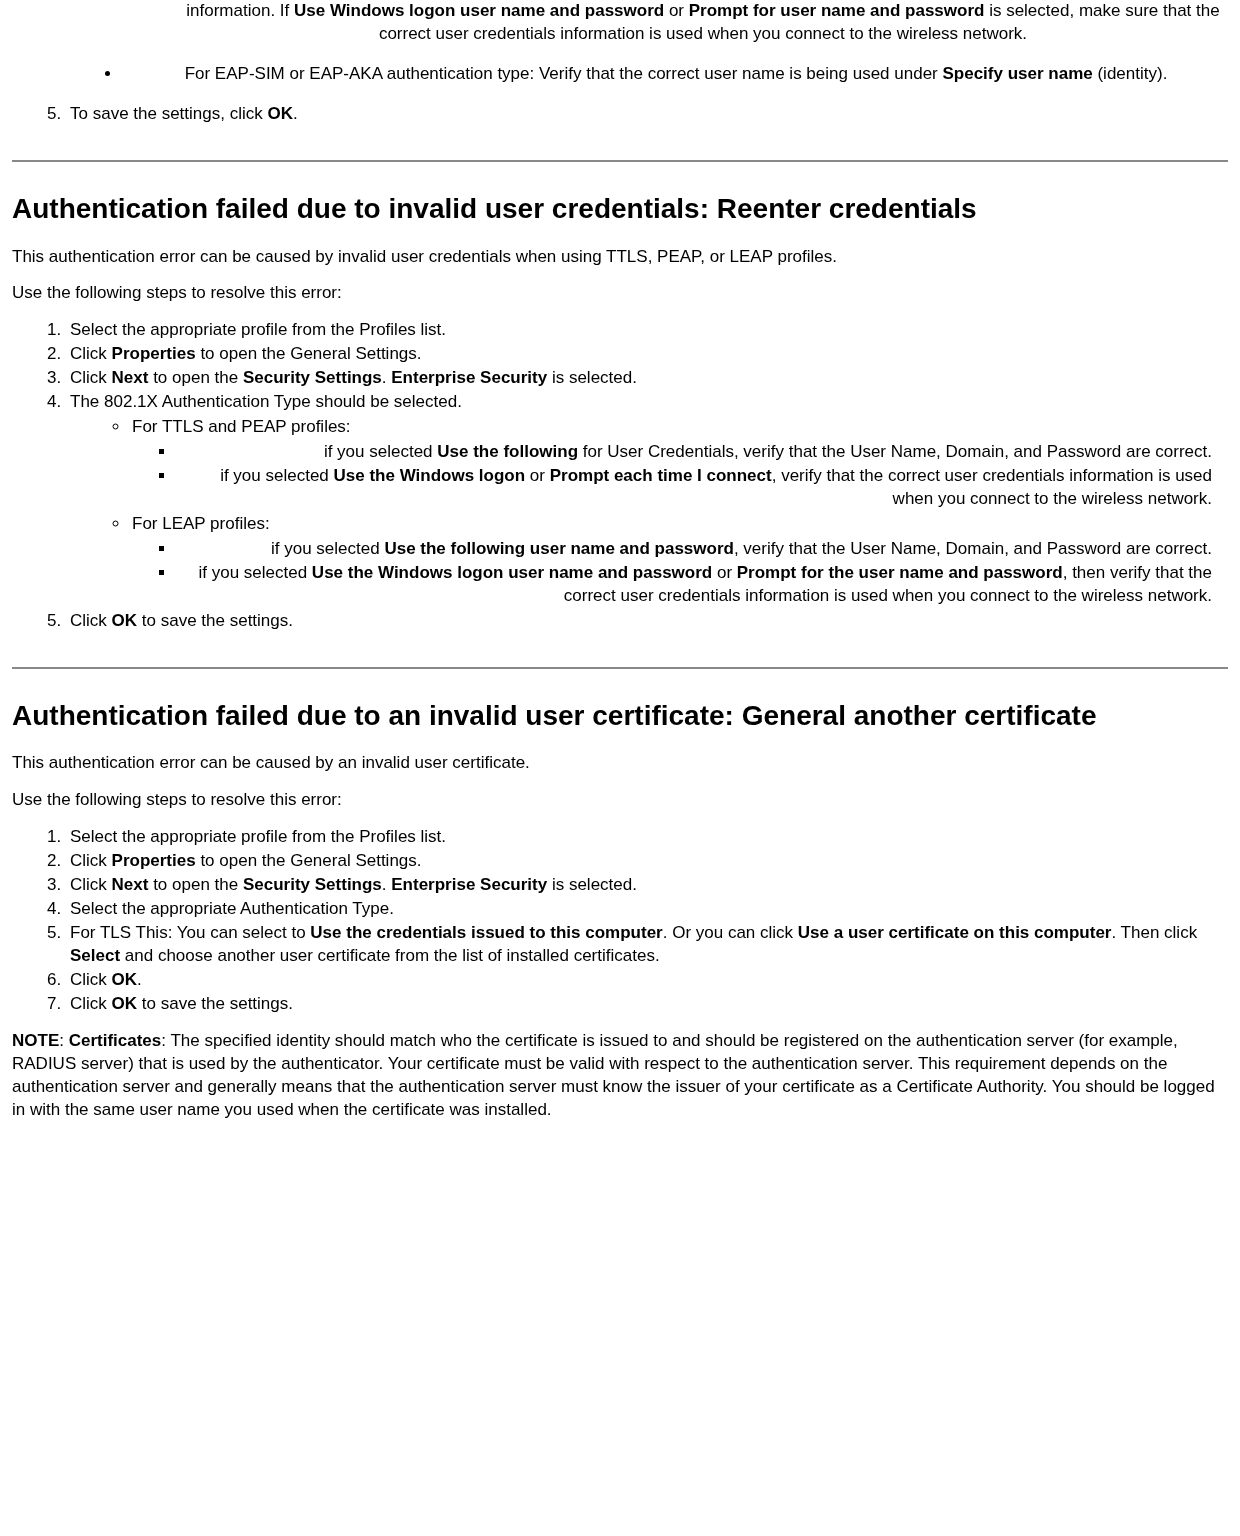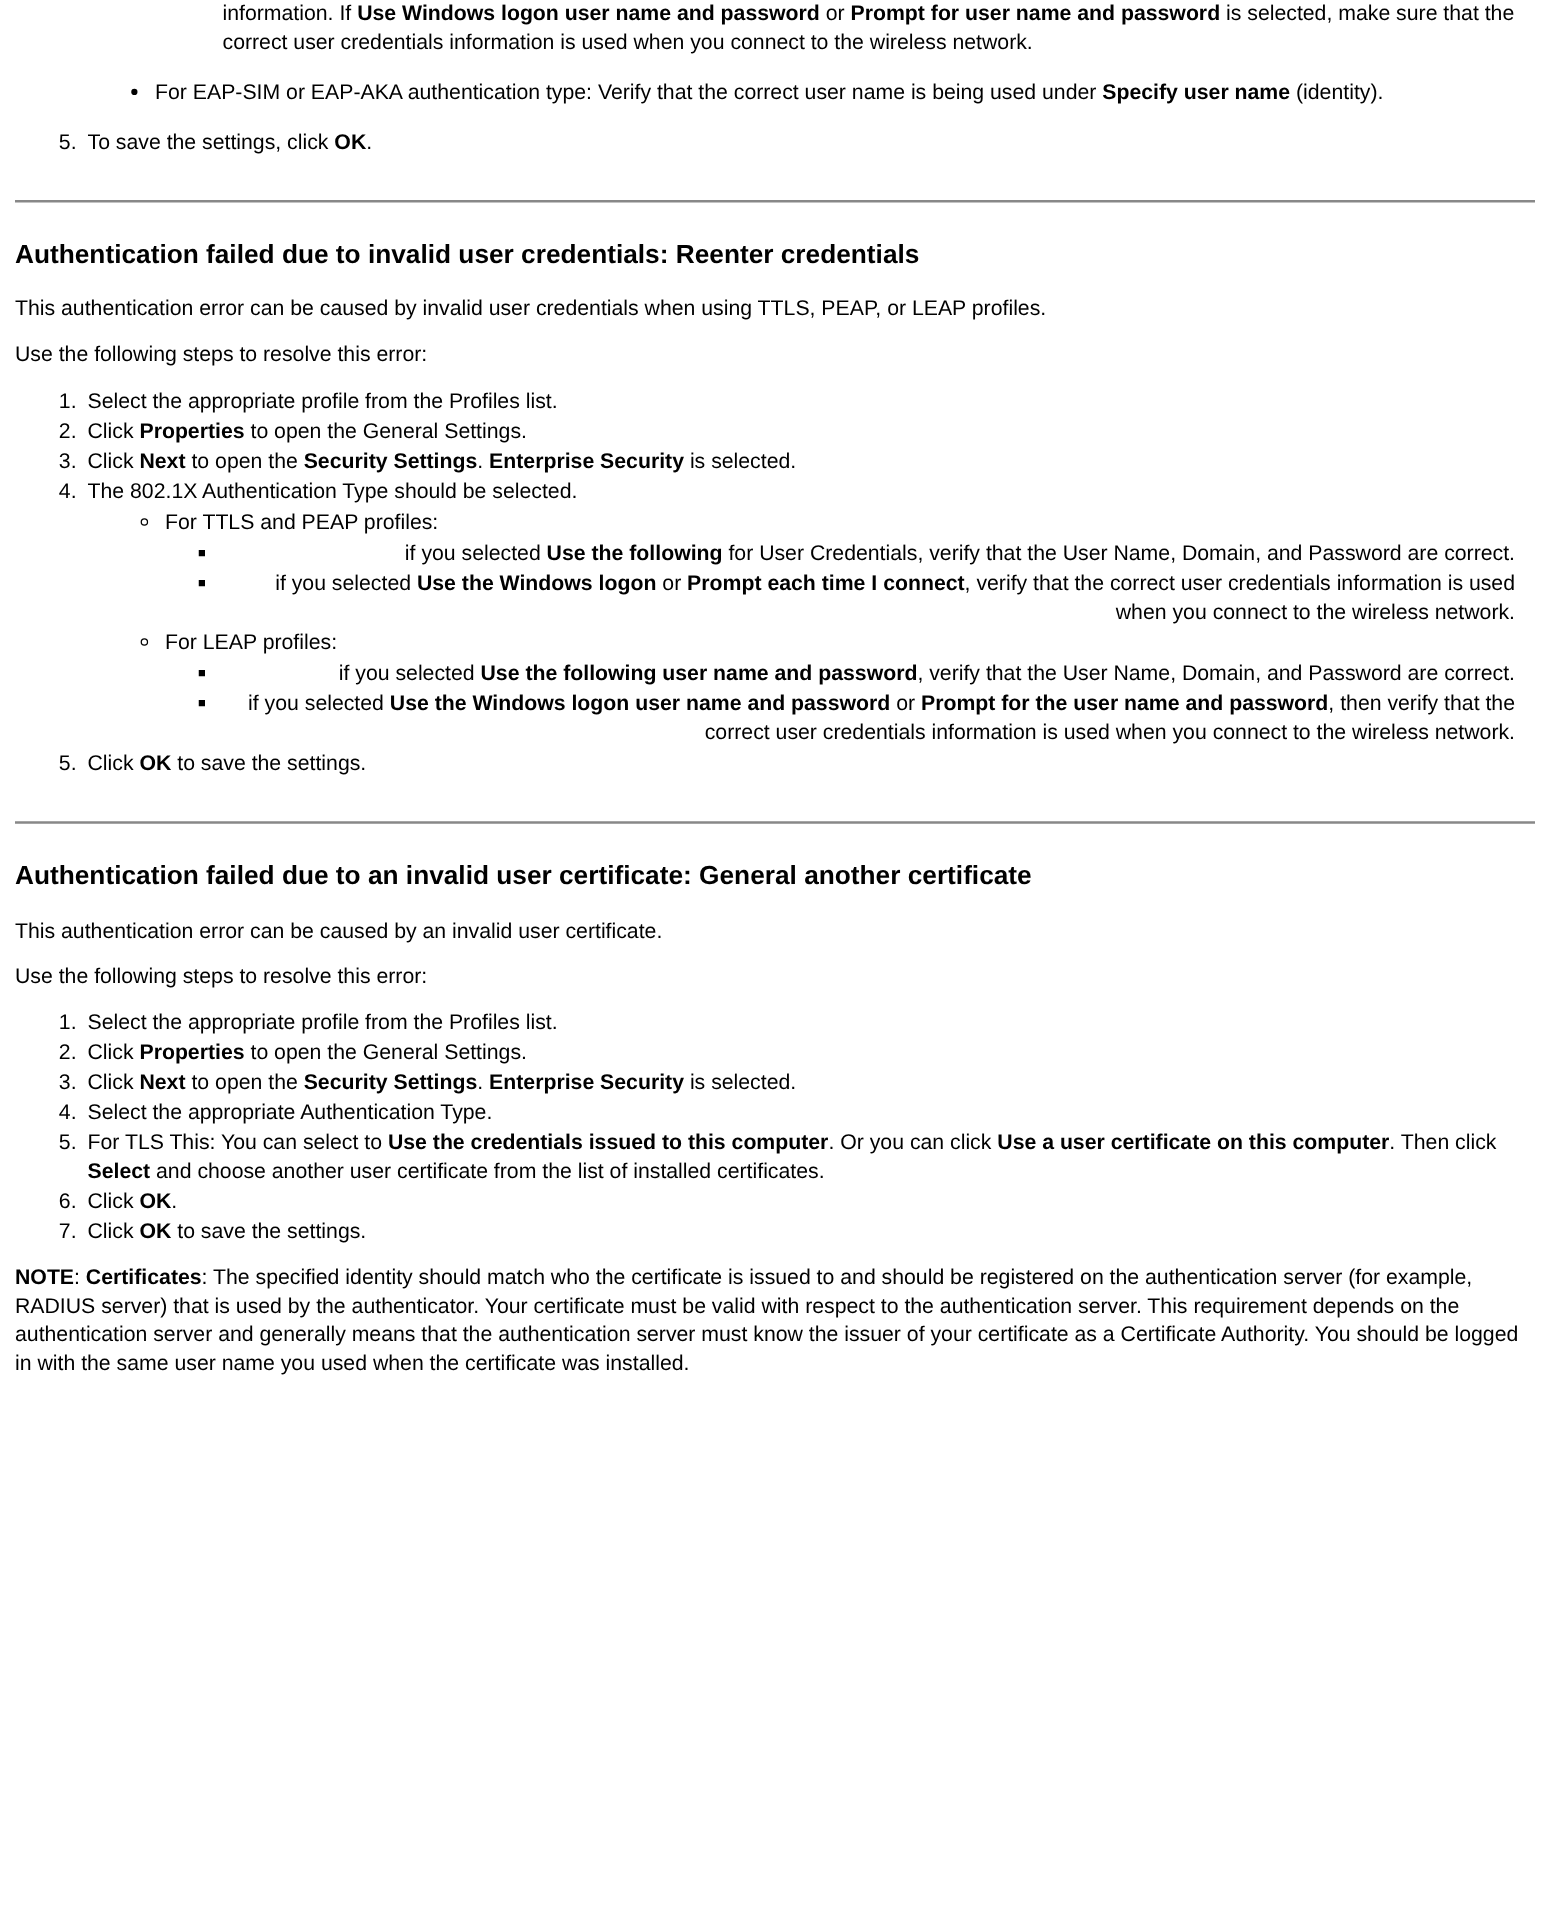--- a/index.html
+++ b/index.html
@@ -11,21 +11,21 @@
     font-family: Verdana, Geneva, sans-serif;
     font-size: 17px;
     color: #000;
     line-height: 1.35;
     padding: 0 12px 30px 12px;
     width: 1240px;
     box-sizing: border-box;
   }
   h2.section-title {
     font-family: Verdana, Geneva, sans-serif;
-    font-size: 21px;
+    font-size: 28px;
     font-weight: bold;
     margin: 28px 0 18px 0;
   }
   p {
     margin: 14px 0;
   }
   hr.sep {
     border: none;
     border-top: 2px solid #888;
     margin: 34px 0 0 0;
@@ -63,20 +63,21 @@
     margin: 2px 0 2px 0;
     padding-left: 44px;
   }
   ul.disc > li {
     padding-left: 2px;
     margin: 17px 0;
   }
   
   .top-fragment {
     margin-left: 56px; 
+    text-align: center;
   }
   .top-fragment ul.disc {
     padding-left: 54px;
   }
   .top-fragment-cont {
     margin-left: 110px;
   }
   b { font-weight: bold; }
 </style>
 </head>

